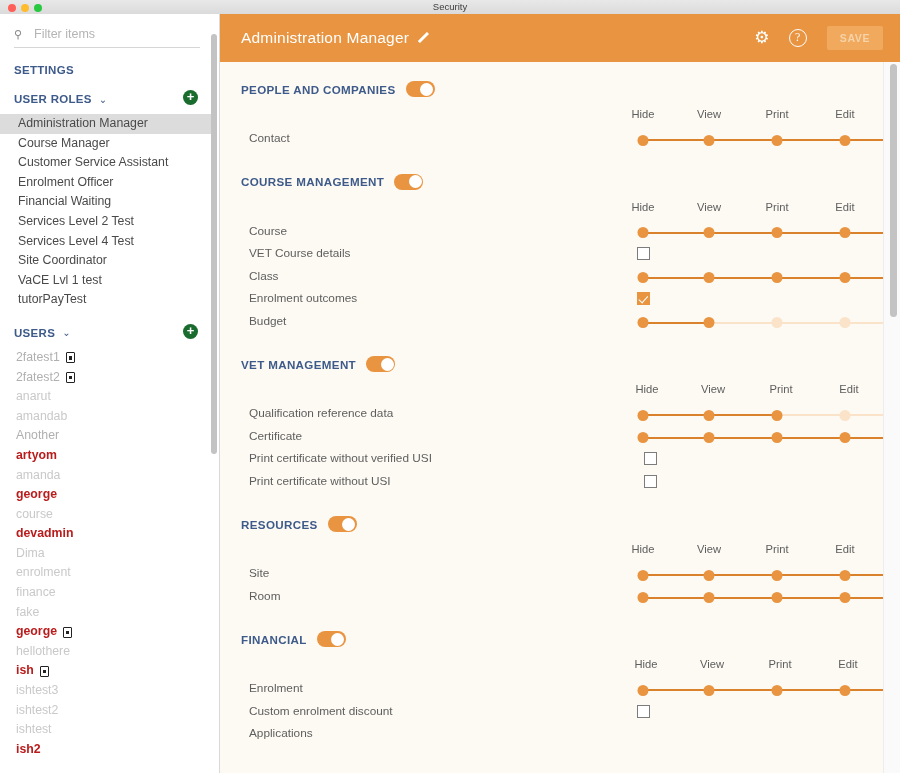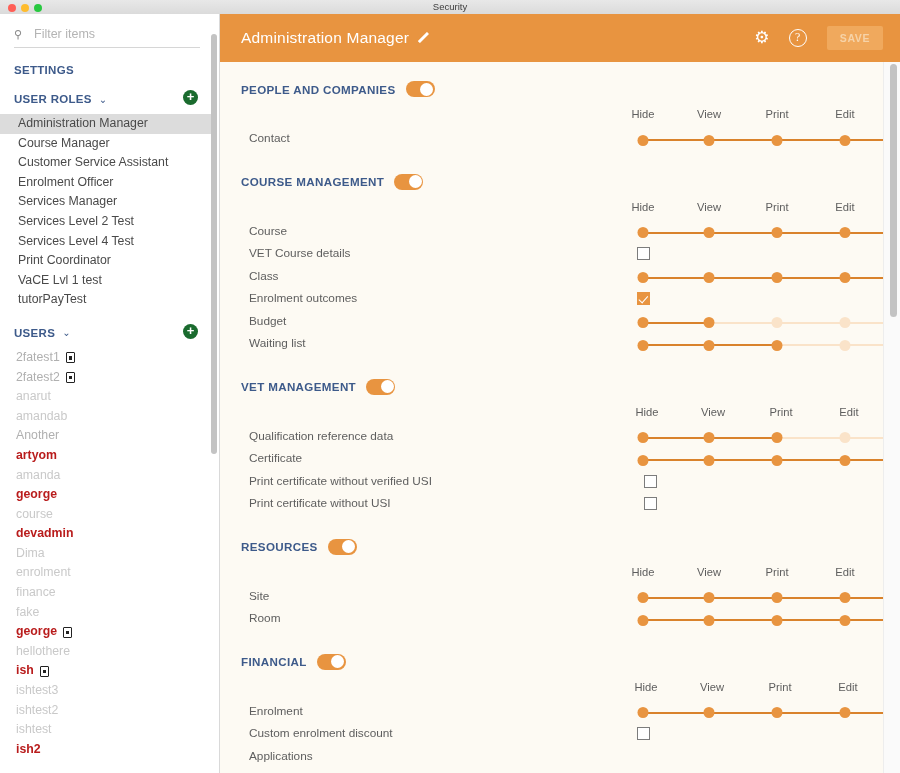--- a/index.html
+++ b/index.html
@@ -237,24 +237,24 @@
           <span class="chev">⌄</span>
         </div>
         <div class="plus-btn" style="top:-3px;">+</div>
       </div>
 
       <div id="roles-list" style="margin-top:9px;">
           <div class="role-item selected">Administration Manager</div>
           <div class="role-item">Course Manager</div>
           <div class="role-item">Customer Service Assistant</div>
           <div class="role-item">Enrolment Officer</div>
-          <div class="role-item">Services Manager</div>
+          <div class="role-item">Financial Waiting</div>
           <div class="role-item">Services Level 2 Test</div>
           <div class="role-item">Services Level 4 Test</div>
-          <div class="role-item">Print Coordinator</div>
+          <div class="role-item">Site Coordinator</div>
           <div class="role-item">VaCE Lvl 1 test</div>
           <div class="role-item">tutorPayTest</div>
         </div>
 
       <div class="sec-head-wrap" style="margin-top:17px;">
         <div class="sec-head" style="margin-top:0;">
           <span>USERS</span>
           <span class="chev">⌄</span>
         </div>
         <div class="plus-btn" style="top:-3px;">+</div>
@@ -417,29 +417,20 @@
             </div>
             <div class="perm-row">
               <div class="perm-label">Budget</div>
               <div class="track" style="left: 423px; width: 339px;"></div>
               <div class="track-fill" style="left: 423px; width: 66px;"></div>
               <div class="dot on" style="left: 423px;"></div>
               <div class="dot on" style="left: 489px;"></div>
               <div class="dot" style="left: 557px;"></div>
               <div class="dot" style="left: 625px;"></div>
             </div>
-            <div class="perm-row">
-              <div class="perm-label">Waiting list</div>
-              <div class="track" style="left: 423px; width: 339px;"></div>
-              <div class="track-fill" style="left: 423px; width: 134px;"></div>
-              <div class="dot on" style="left: 423px;"></div>
-              <div class="dot on" style="left: 489px;"></div>
-              <div class="dot on" style="left: 557px;"></div>
-              <div class="dot" style="left: 625px;"></div>
-            </div>
           </div>
           <div class="group">
             <div class="group-head">
               <span class="group-title">VET MANAGEMENT</span>
               <div class="toggle">
                 <div class="knob"></div>
               </div>
             </div>
             <div class="col-headers">
               <span style="left: 427px;">Hide</span>

